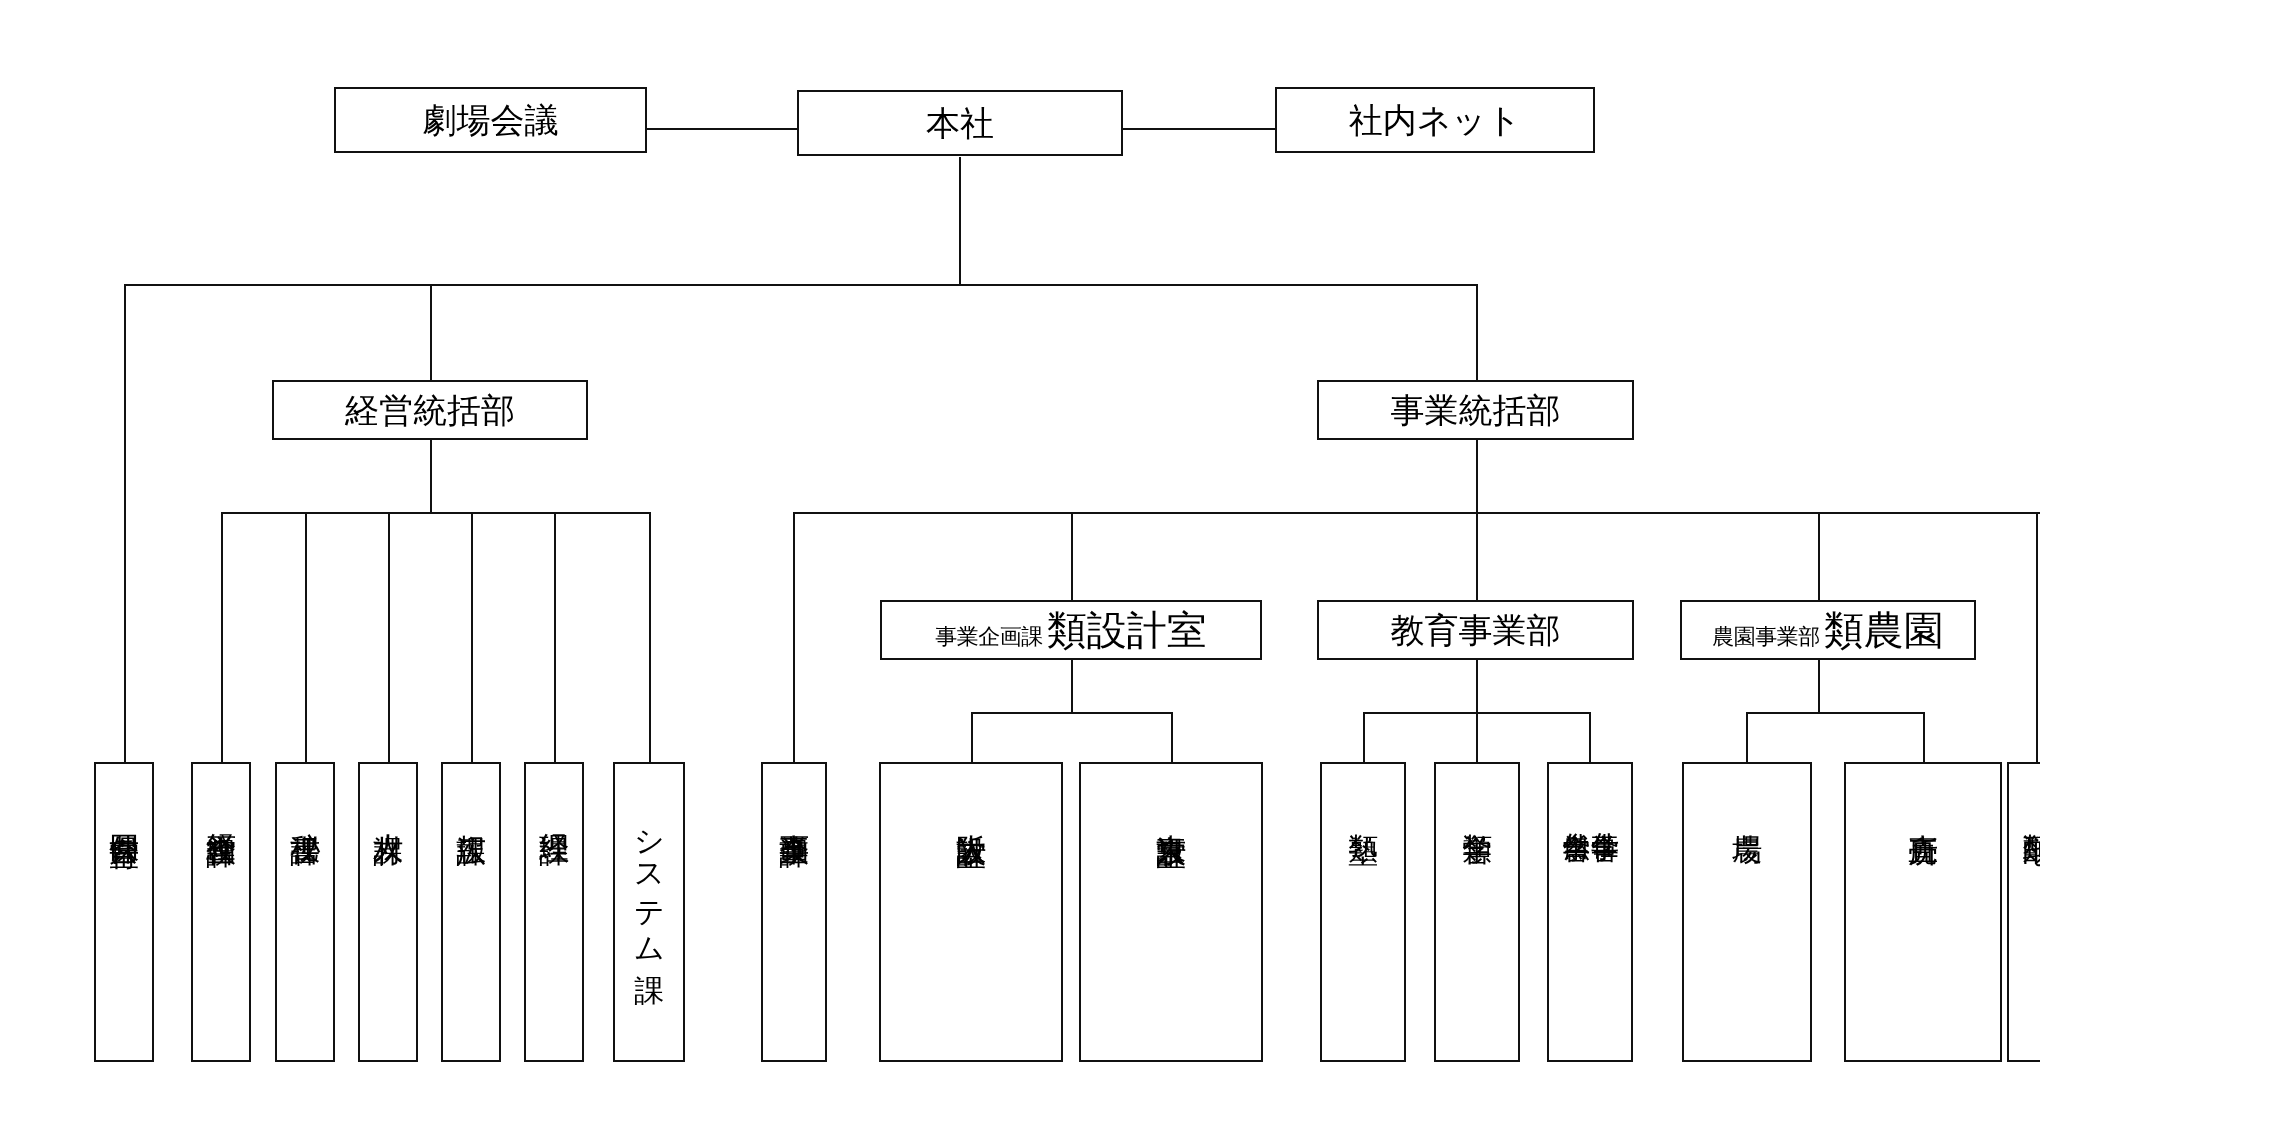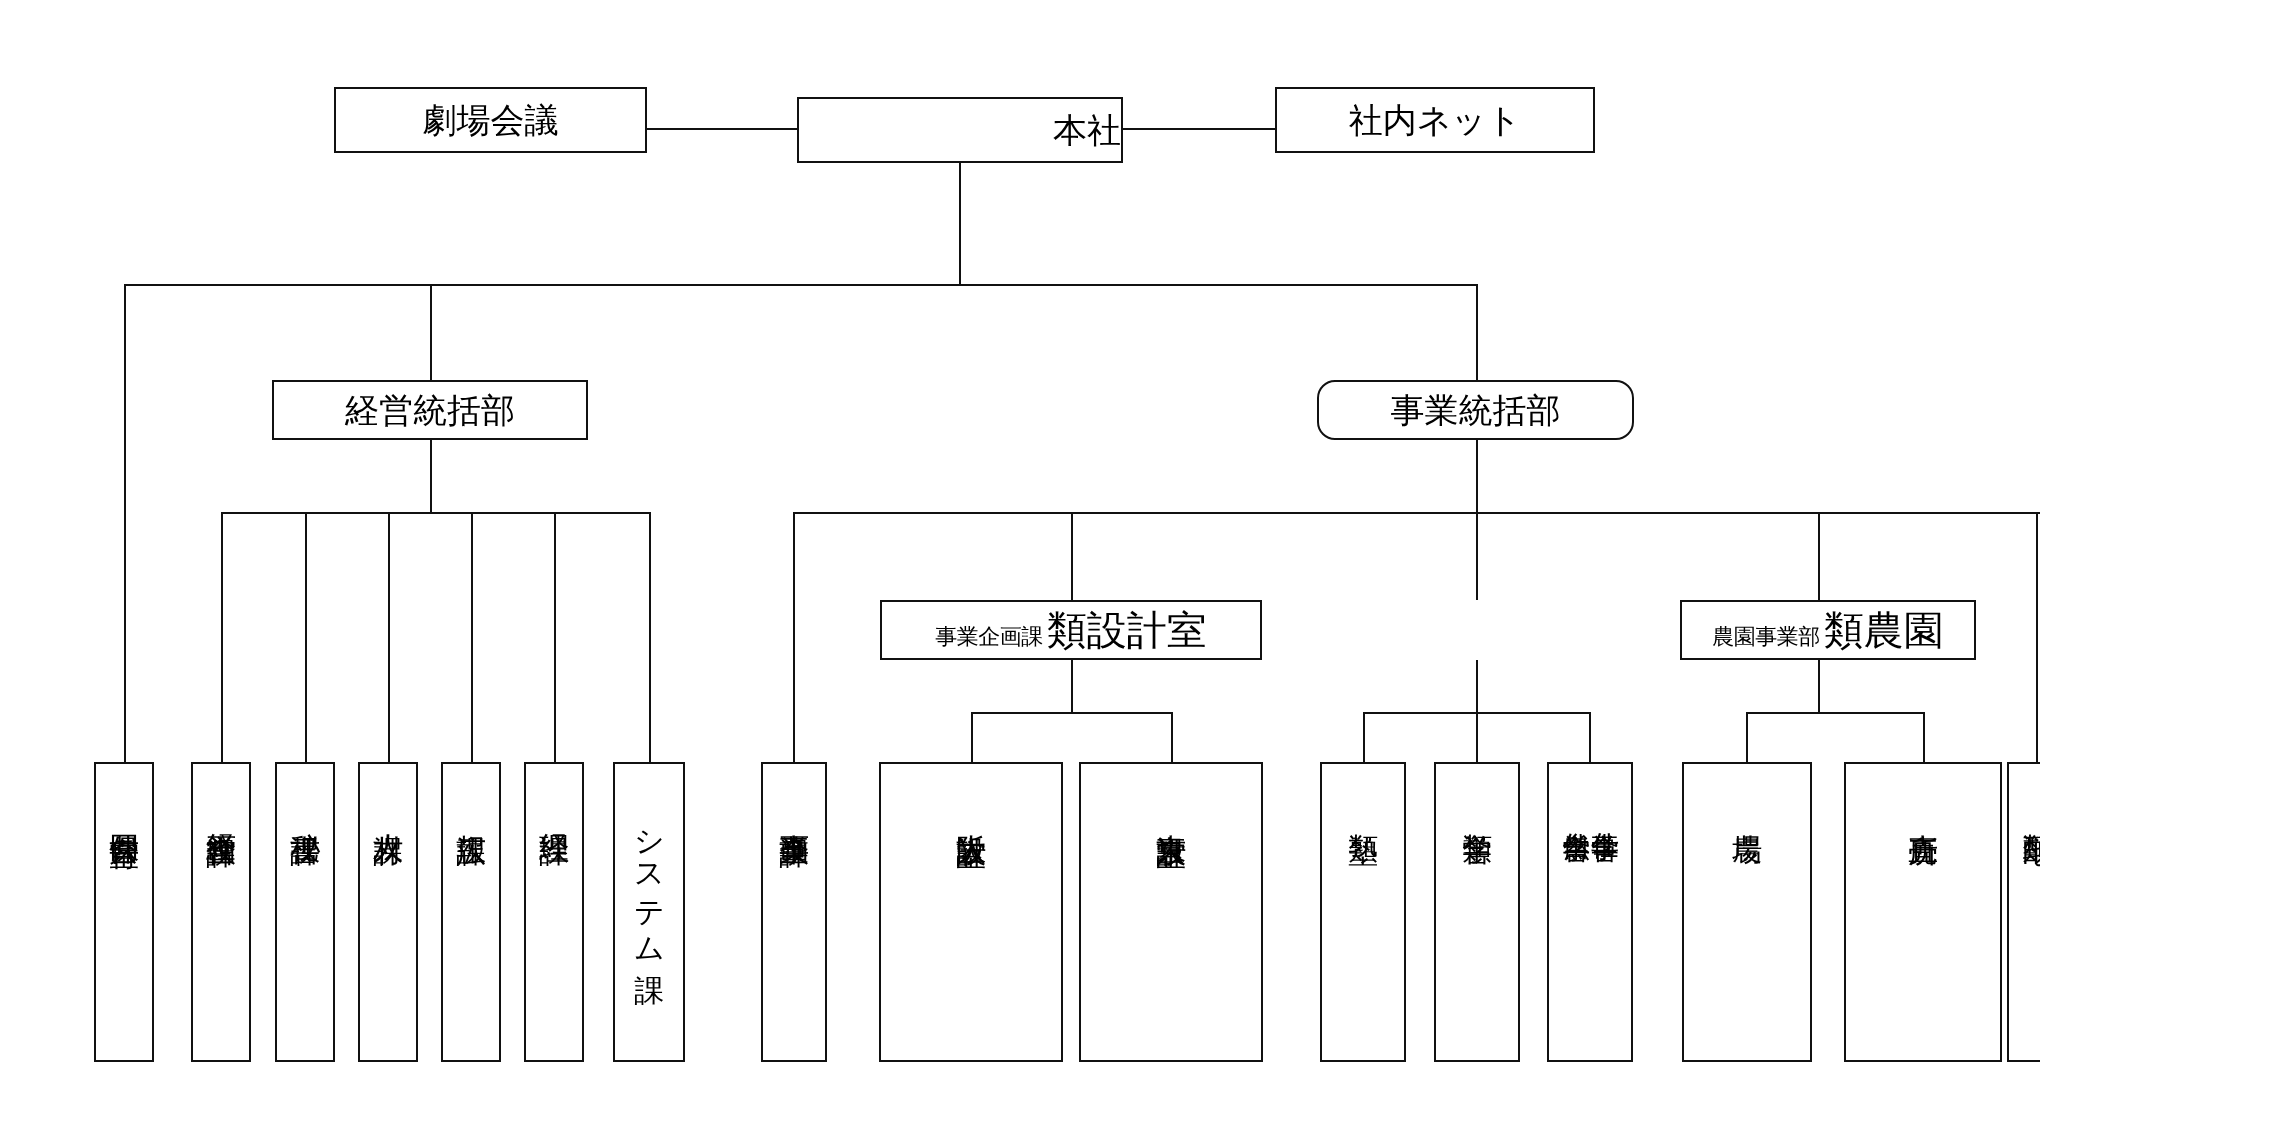--- a/index.html
+++ b/index.html
@@ -130,38 +130,41 @@
   <div class="ln v" style="left:1589px; top:712px; height:50px;"></div>
 
   <div class="ln v" style="left:1818px; top:660px; height:52px;"></div>
   <div class="ln h" style="left:1746px; top:712px; width:179px;"></div>
   <div class="ln v" style="left:1746px; top:712px; height:50px;"></div>
   <div class="ln v" style="left:1923px; top:712px; height:50px;"></div>
 
   <div class="node h-node" style="left:334px; top:87px; width:313px; height:66px;">
     <span class="lbl">劇場会議</span>
   </div>
-  <div class="node h-node" style="left:797px; top:97px; width:326px; height:66px;justify-content:flex-end;">
+  <div class="node h-node" style="left:797px; top:90px; width:326px; height:66px;">
     <span class="lbl">本社</span>
   </div>
   <div class="node h-node" style="left:272px; top:380px; width:316px; height:60px;">
     <span class="lbl">経営統括部</span>
   </div>
 
   <div class="node h-node" style="left:1275px; top:87px; width:320px; height:66px;">
     <span class="lbl">社内ネット</span>
   </div>
-  <div class="node h-node" style="left:1317px; top:380px; width:317px; height:60px;border-radius:18px;">
+  <div class="node h-node" style="left:1317px; top:380px; width:317px; height:60px;">
     <span class="lbl">事業統括部</span>
   </div>
 
   <div class="node h-node small-lead" style="left:880px; top:600px; width:382px; height:60px;">
     <span class="lbl">
       <span class="lead">事業企画課</span><span class="main">類設計室</span>
     </span>
+  </div>
+  <div class="node h-node" style="left:1317px; top:600px; width:317px; height:60px;">
+    <span class="lbl">教育事業部</span>
   </div>
   <div class="node h-node small-lead" style="left:1680px; top:600px; width:296px; height:60px;">
     <span class="lbl">
       <span class="lead">農園事業部</span><span class="main">類農園</span>
     </span>
   </div>
 
   <div class="node v-node" style="left:94px; top:762px; width:60px; height:300px;">
     <span class="lbl">共同保育室</span>
   </div>

